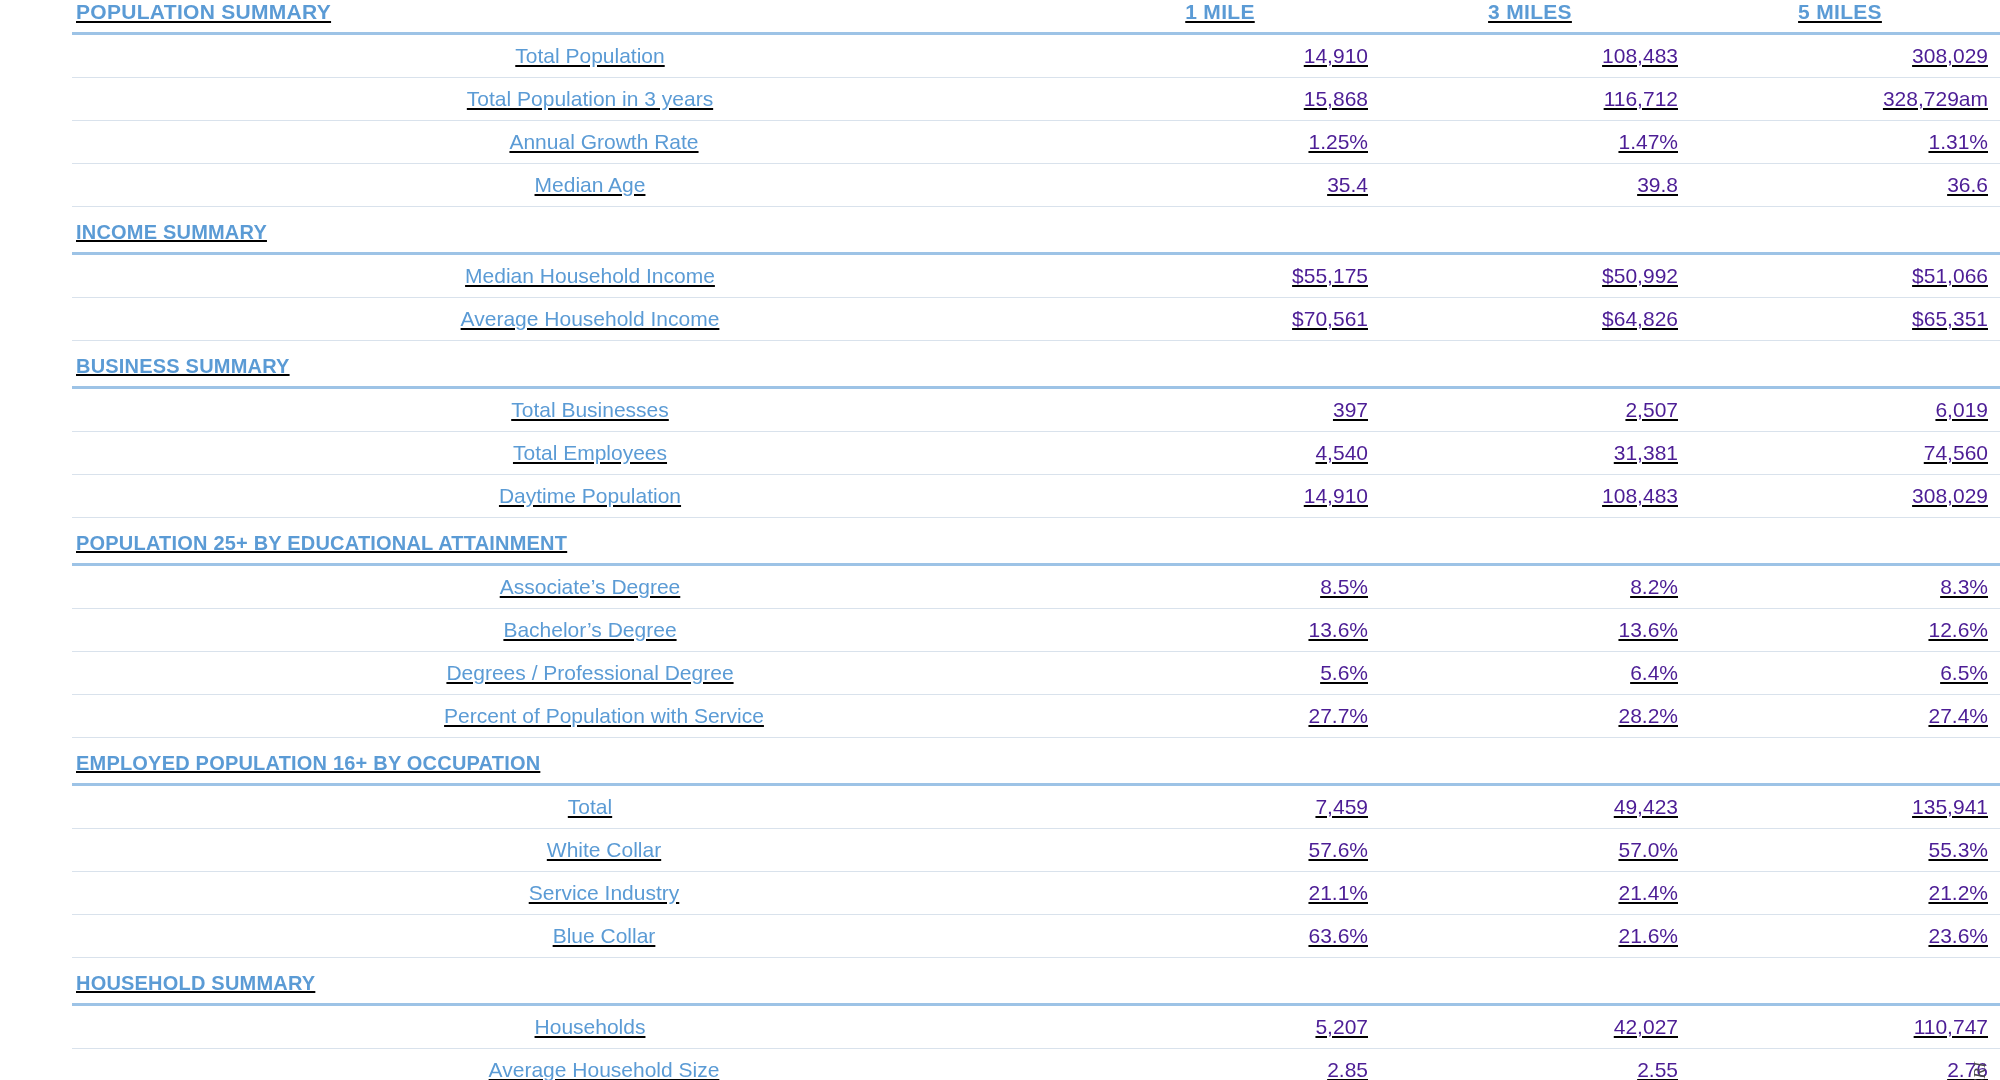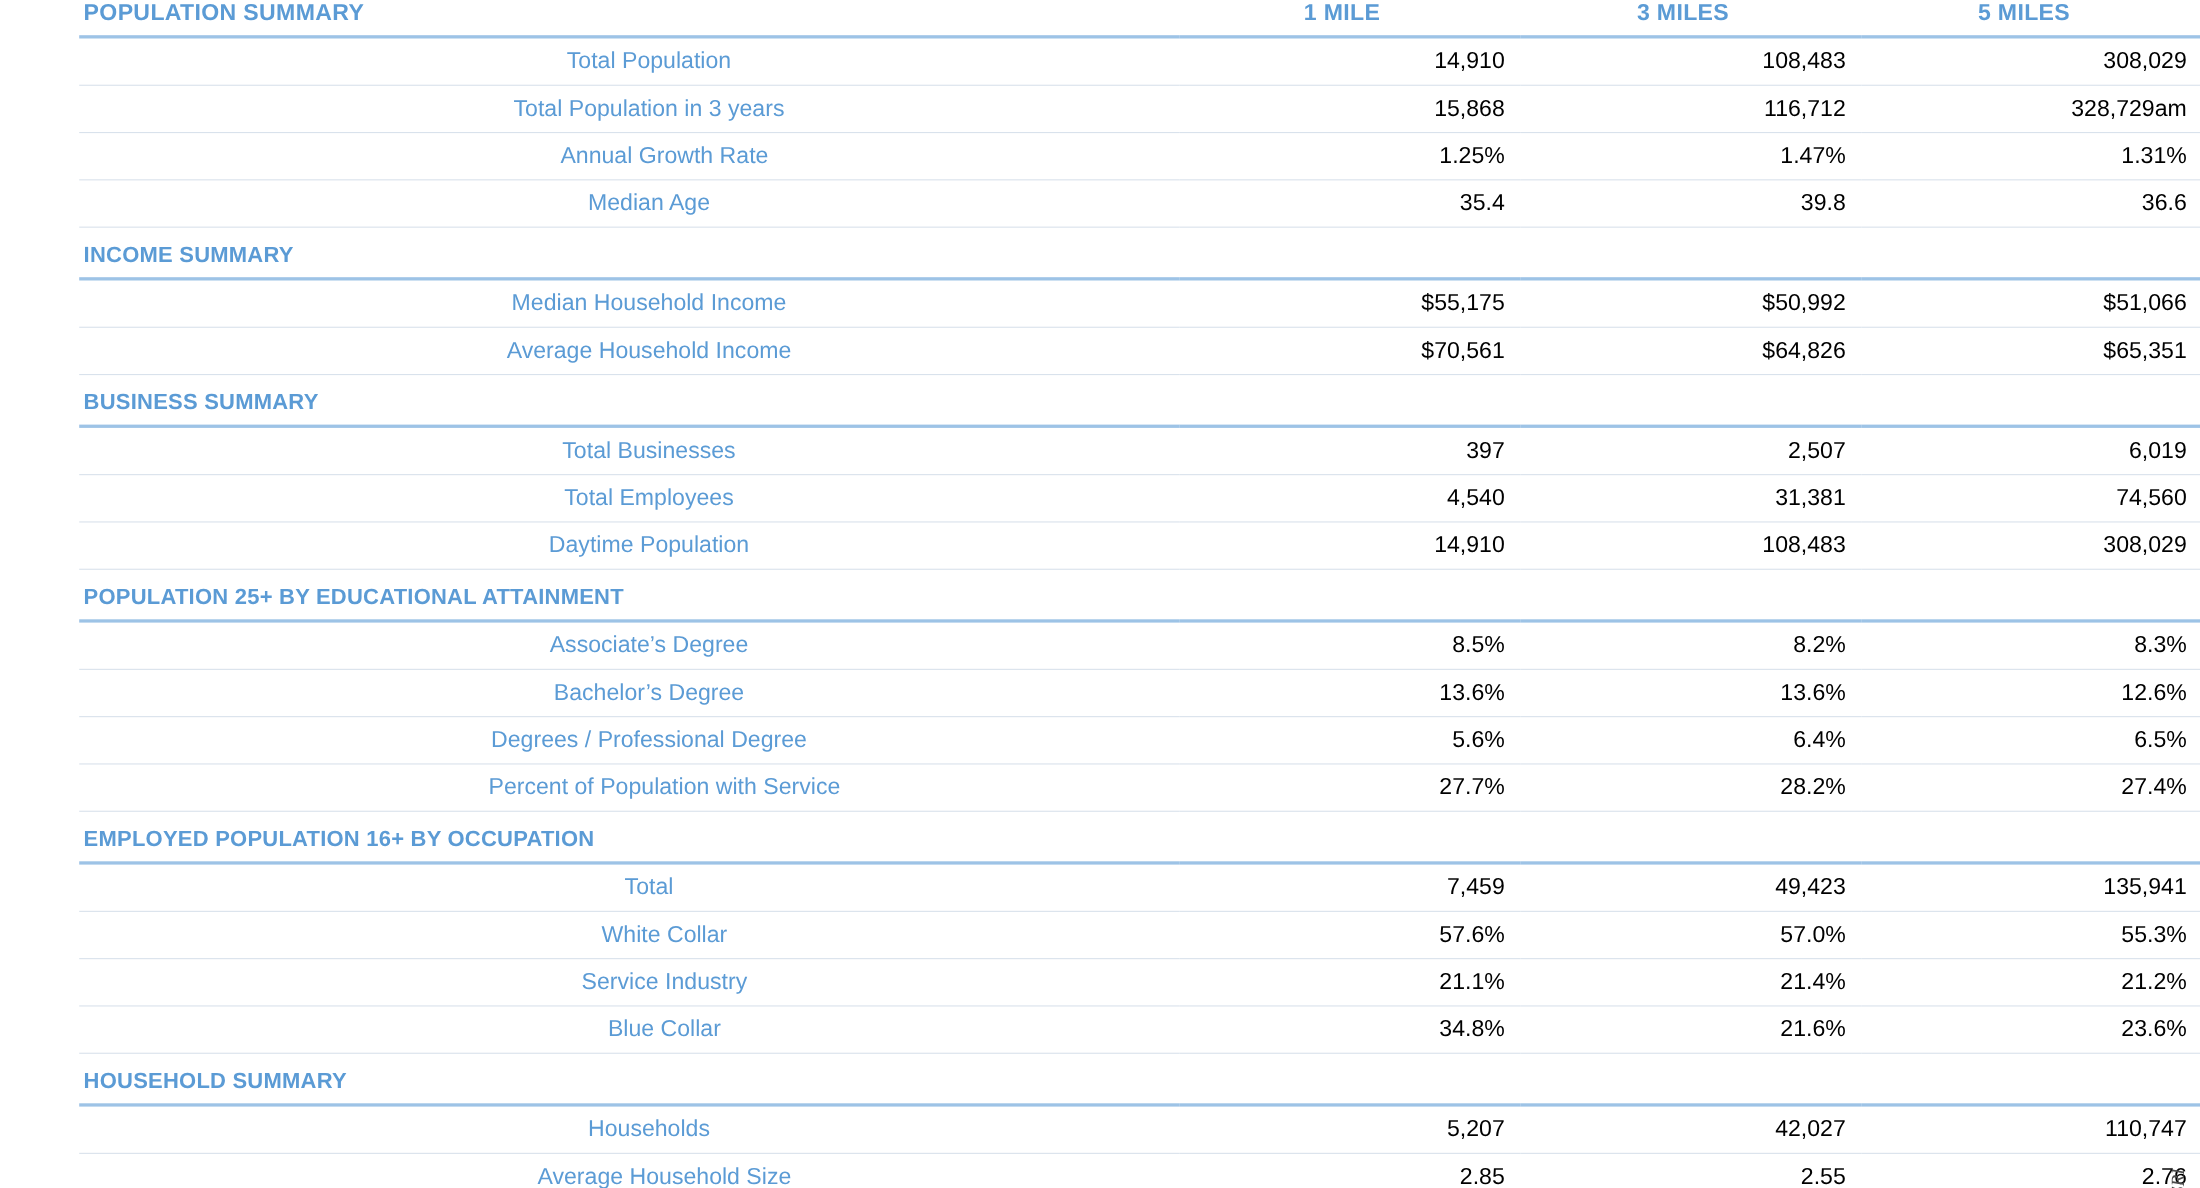--- a/index.html
+++ b/index.html
@@ -12,20 +12,21 @@
     height: 1080px;
     font-family: "Liberation Sans", sans-serif;
     overflow: hidden;
   }
   .sheet {
     position: relative;
     width: 2000px;
     height: 1080px;
     box-sizing: border-box;
     padding: 0 0 0 0;
+    text-decoration: underline;
   }
   table.demo {
     border-collapse: collapse;
     width: 1930px;
     margin-left: 72px;
     margin-top: 0px;
     table-layout: fixed;
   }
   table.demo col.c-label { width: 1000px; }
   table.demo col.c-val   { width: 310px;  }
@@ -63,21 +64,21 @@
   }
   tr.data td.lbl {
     text-align: center;
     padding-left: 36px;
     white-space: nowrap;
   }
   tr.data td.lbl.indent2 { padding-left: 64px; margin-top: 20px; }
   tr.data td.val {
     text-align: right;
     padding-right: 14px;
-    color: #000000;
+    color: #4c1d95;
     font-size: 21px;
   }
 
   
   tr.head-row th { border-bottom: 3px solid #9dc3e6; }
 
   
   .sidenote {
     position: absolute;
     right: 10px;
@@ -220,21 +221,21 @@
           <td class="val">55.3%</td>
         </tr>
         <tr class="data">
           <td class="lbl indent2">Service Industry</td>
           <td class="val">21.1%</td>
           <td class="val">21.4%</td>
           <td class="val">21.2%</td>
         </tr>
         <tr class="data">
           <td class="lbl indent2">Blue Collar</td>
-          <td class="val">34.8%</td>
+          <td class="val">63.6%</td>
           <td class="val">21.6%</td>
           <td class="val">23.6%</td>
         </tr>
         <tr class="section">
           <td colspan="4">HOUSEHOLD SUMMARY</td>
         </tr>
         <tr class="data">
           <td class="lbl">Households</td>
           <td class="val">5,207</td>
           <td class="val">42,027</td>

